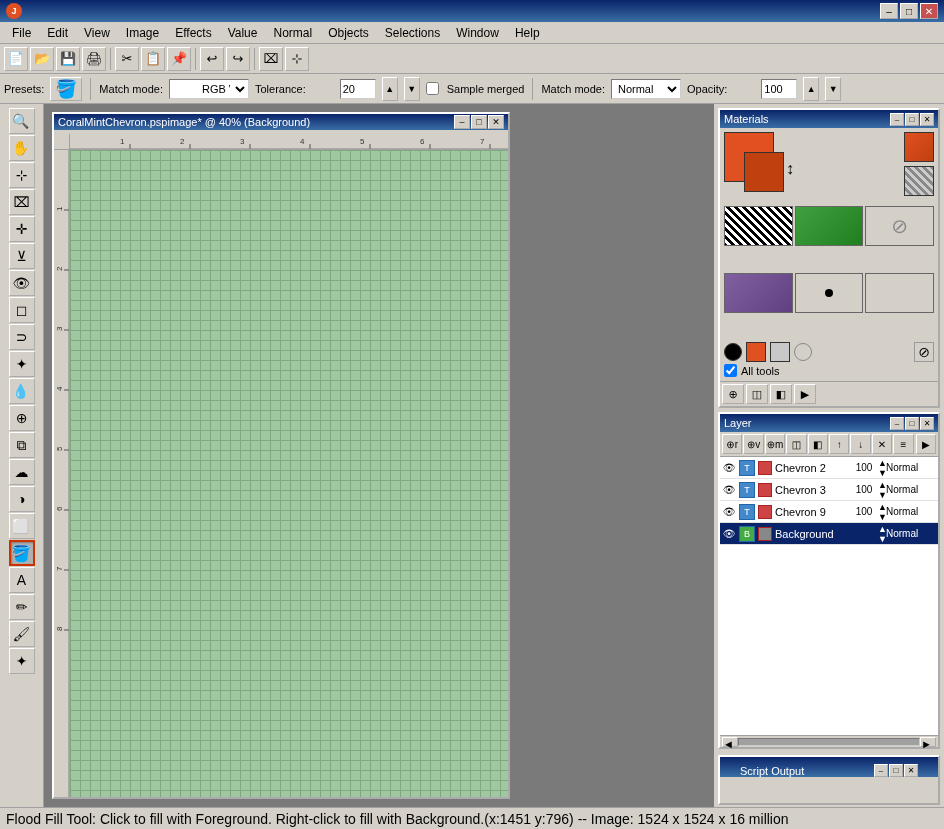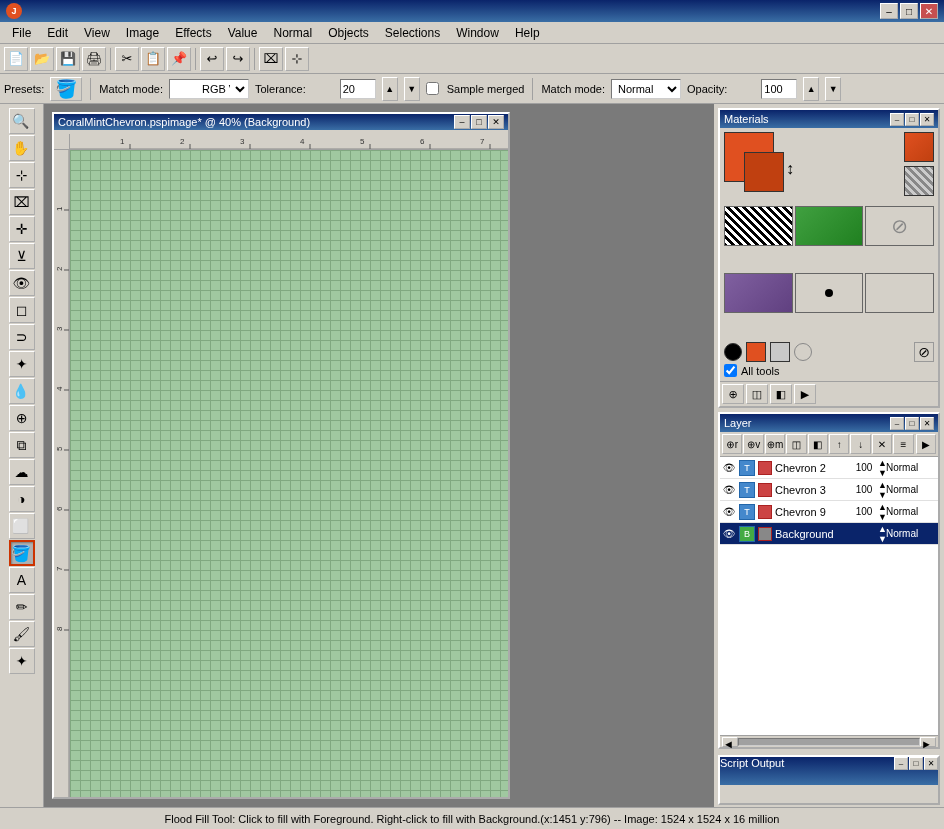--- a/index.html
+++ b/index.html
@@ -427,38 +427,38 @@
     
     #script-output-panel {
       height: 50px;
       border: 2px outset #fff;
       margin: 2px 4px 2px 4px;
       background: #d4d0c8;
     }
     #script-titlebar {
       background: linear-gradient(to bottom, #0a246a, #3a6ea5);
       color: white;
-      height: 28px;
-      display: flex;
-      align-items: flex-start;
-      padding: 0 0;
+      height: 20px;
+      display: flex;
+      align-items: flex-end;
+      padding: 0 20px;
       justify-content: space-between;
       font-size: 11px;
     }
 
     
     #status-bar {
       height: 22px;
       background: #d4d0c8;
       border-top: 1px solid #a0a0a0;
       display: flex;
       align-items: center;
       padding: 0 6px;
-      justify-content: center;
-      font-size: 11px;
+      justify-content: flex-start;
+      font-size: 14px;
     }
 
     
     .panel-ctrl-btn {
       width: 14px; height: 13px;
       background: #d4d0c8;
       border: 1px outset #fff;
       cursor: pointer;
       font-size: 8px;
       display: flex; align-items: center; justify-content: center;

